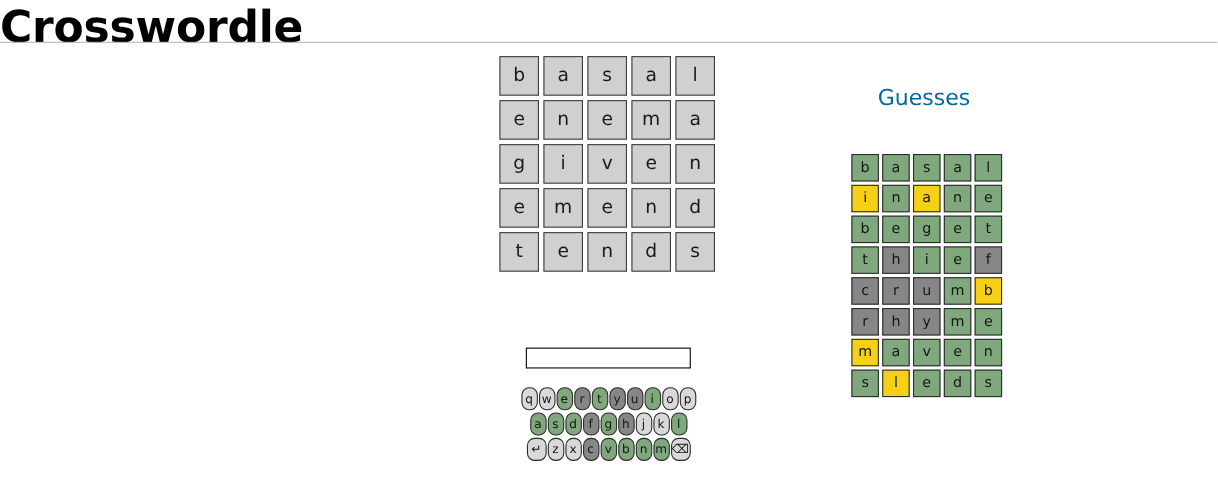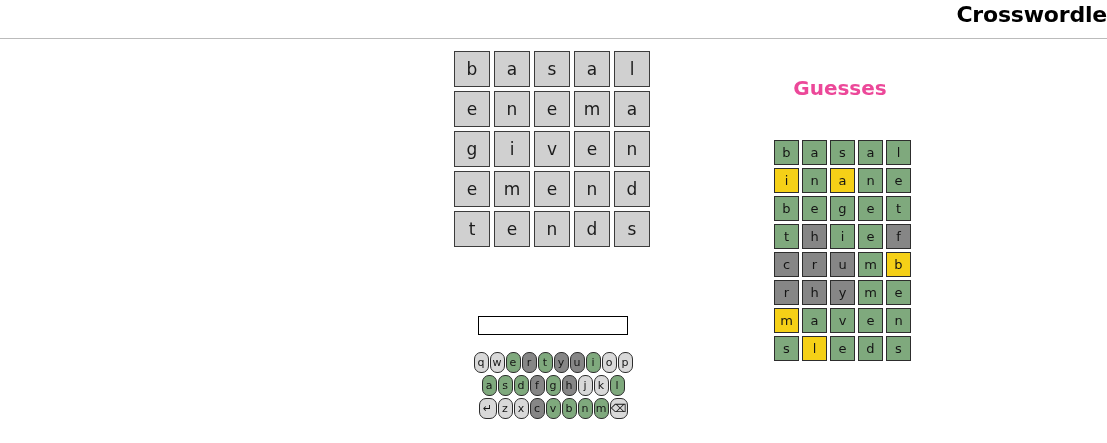--- a/index.html
+++ b/index.html
@@ -14,22 +14,22 @@
     font-family: "DejaVu Sans", sans-serif;
     overflow: hidden;
   }
 
   
   .page-title {
     position: absolute;
     top: 2px;
     left: 0;
     width: 1107px;
-    text-align: right;
-    font-size: 22px;
+    text-align: left;
+    font-size: 40px;
     font-weight: bold;
     color: #000000;
     letter-spacing: -0.2px;
     font-family: "DejaVu Sans", sans-serif;
   }
   .header-rule {
     position: absolute;
     top: 38px;
     left: 0;
     width: 1107px;
@@ -110,22 +110,22 @@
   .kb-state-correct { background: #7fa97d; }
 
   
   .guesses-title {
     position: absolute;
     left: 740px;
     top: 76px;
     width: 200px;
     text-align: center;
     font-size: 20px;
-    font-weight: bold;
-    color: #ec4899;
+    font-weight: normal;
+    color: #0369a1;
     font-family: "DejaVu Sans", sans-serif;
   }
   .guesses-grid {
     position: absolute;
     left: 774px;
     top: 140px;
     display: flex;
     flex-direction: column;
     gap: 3px;
   }

